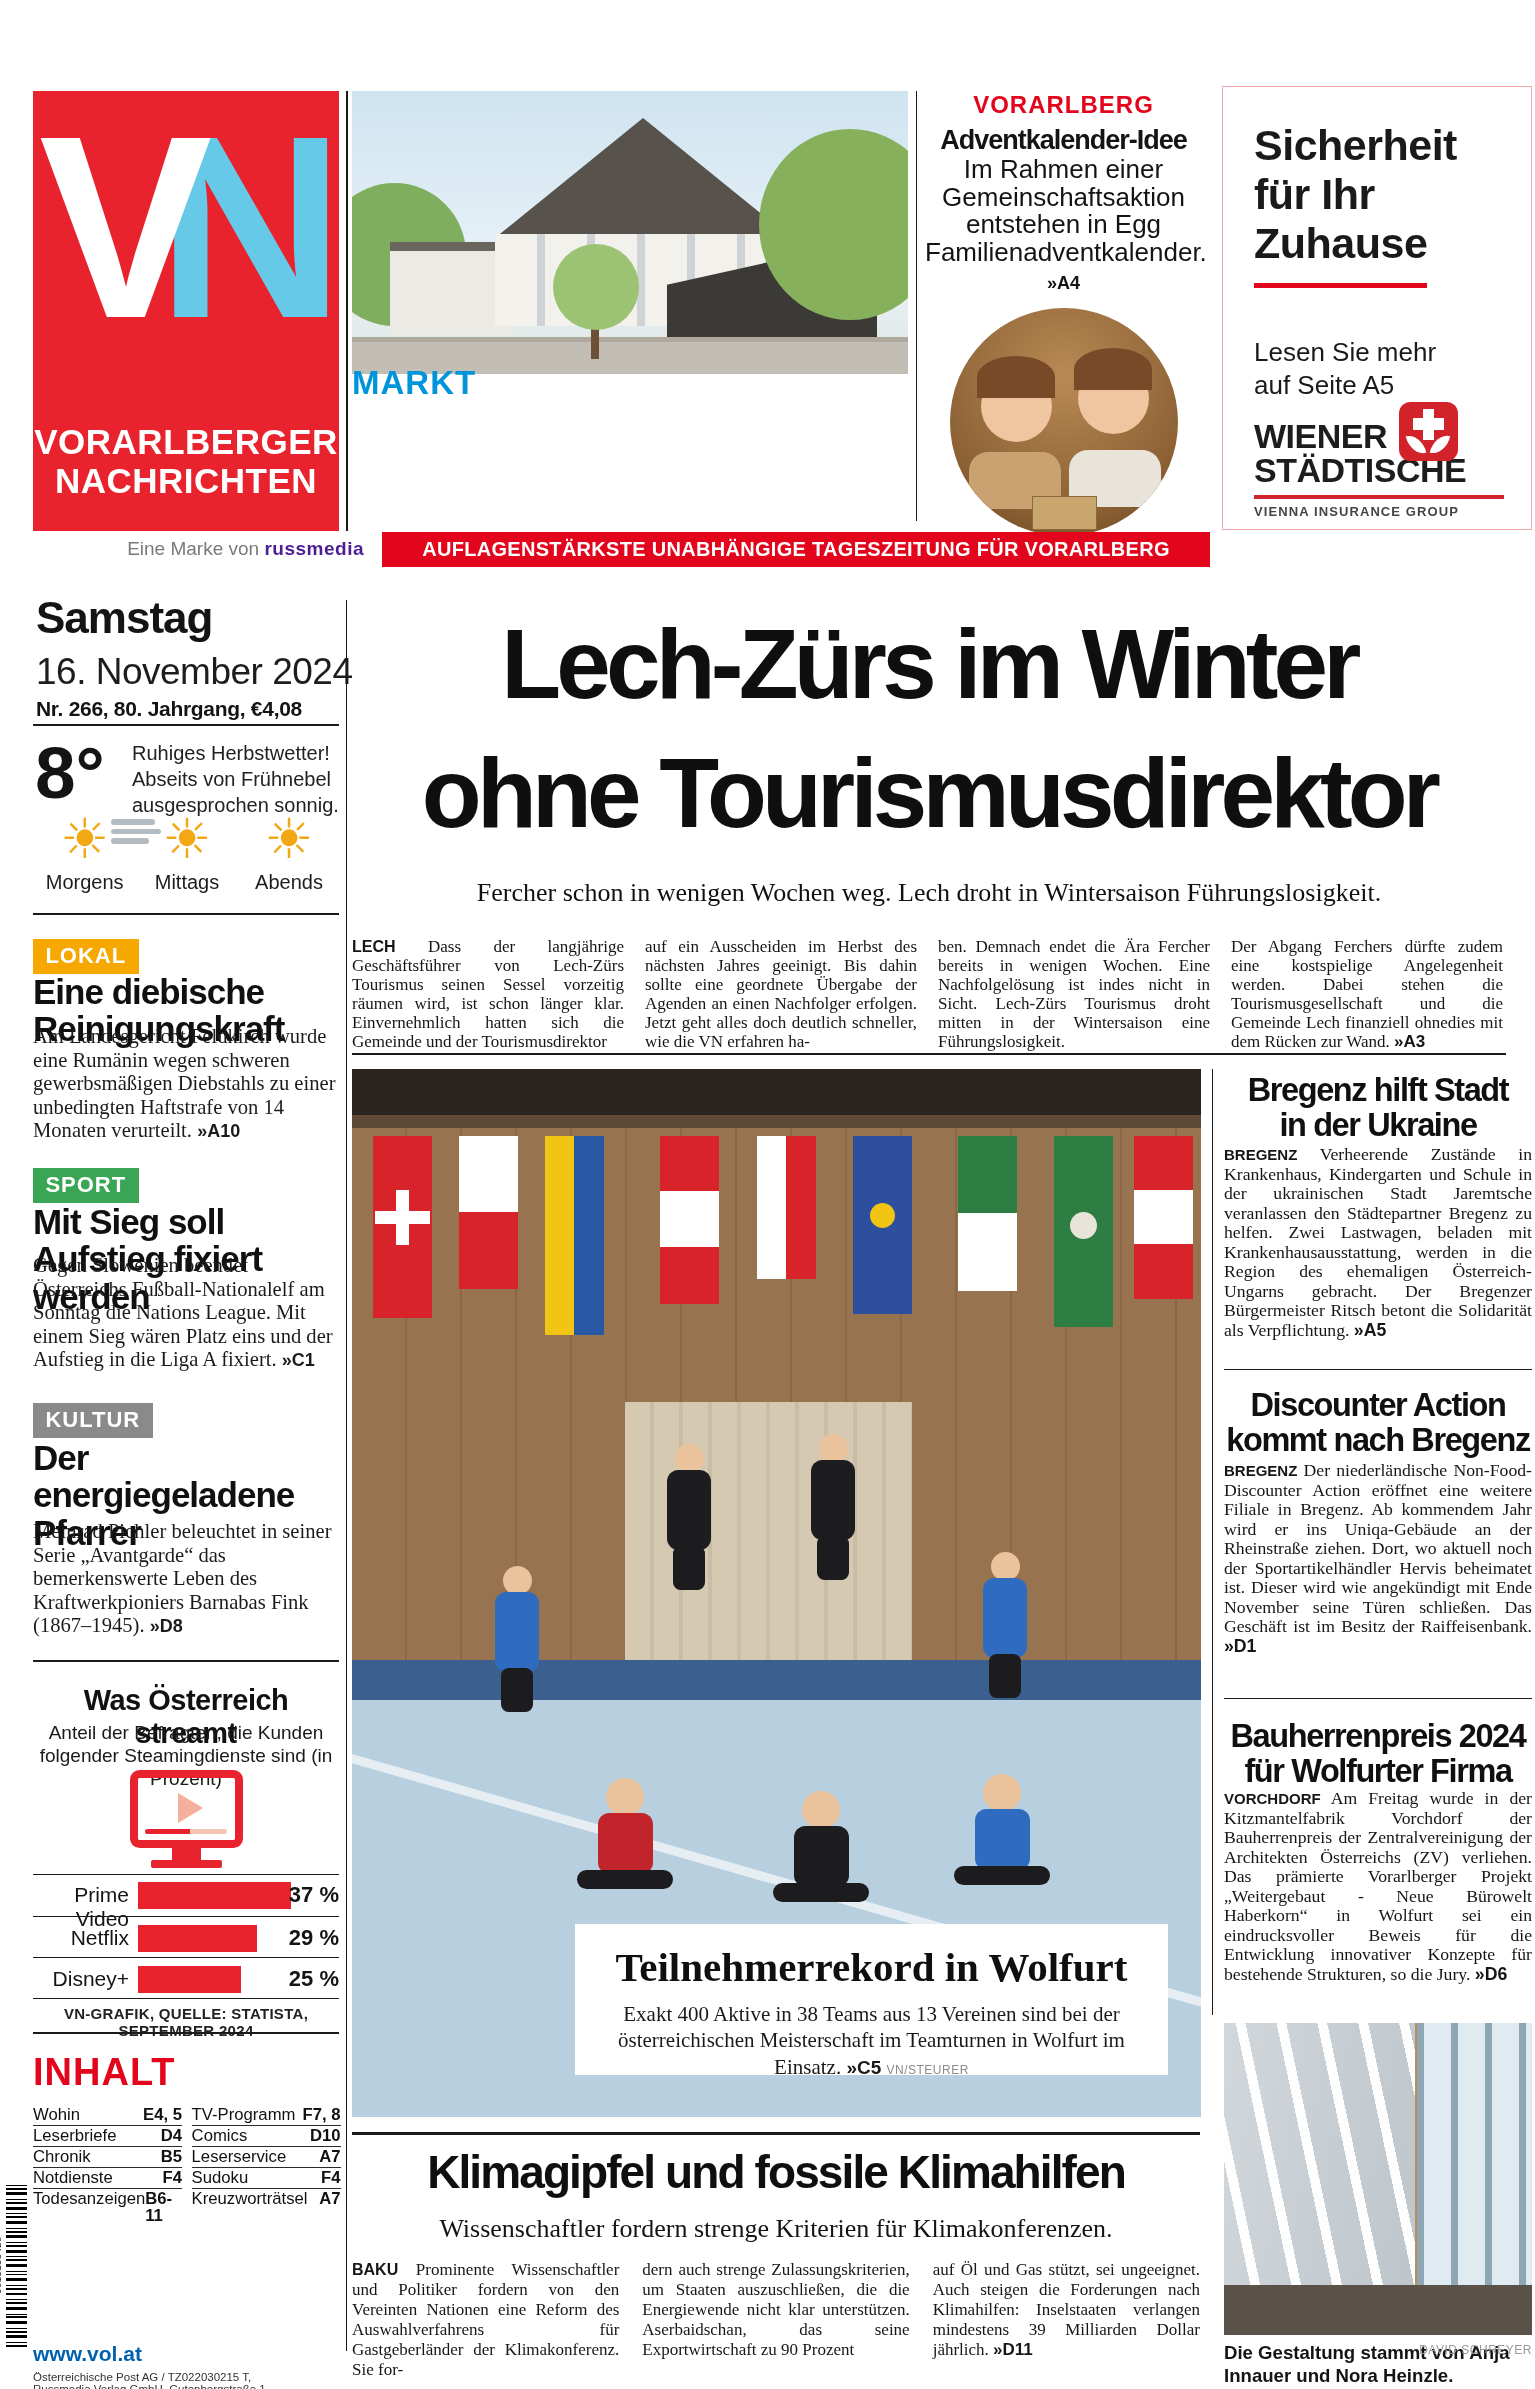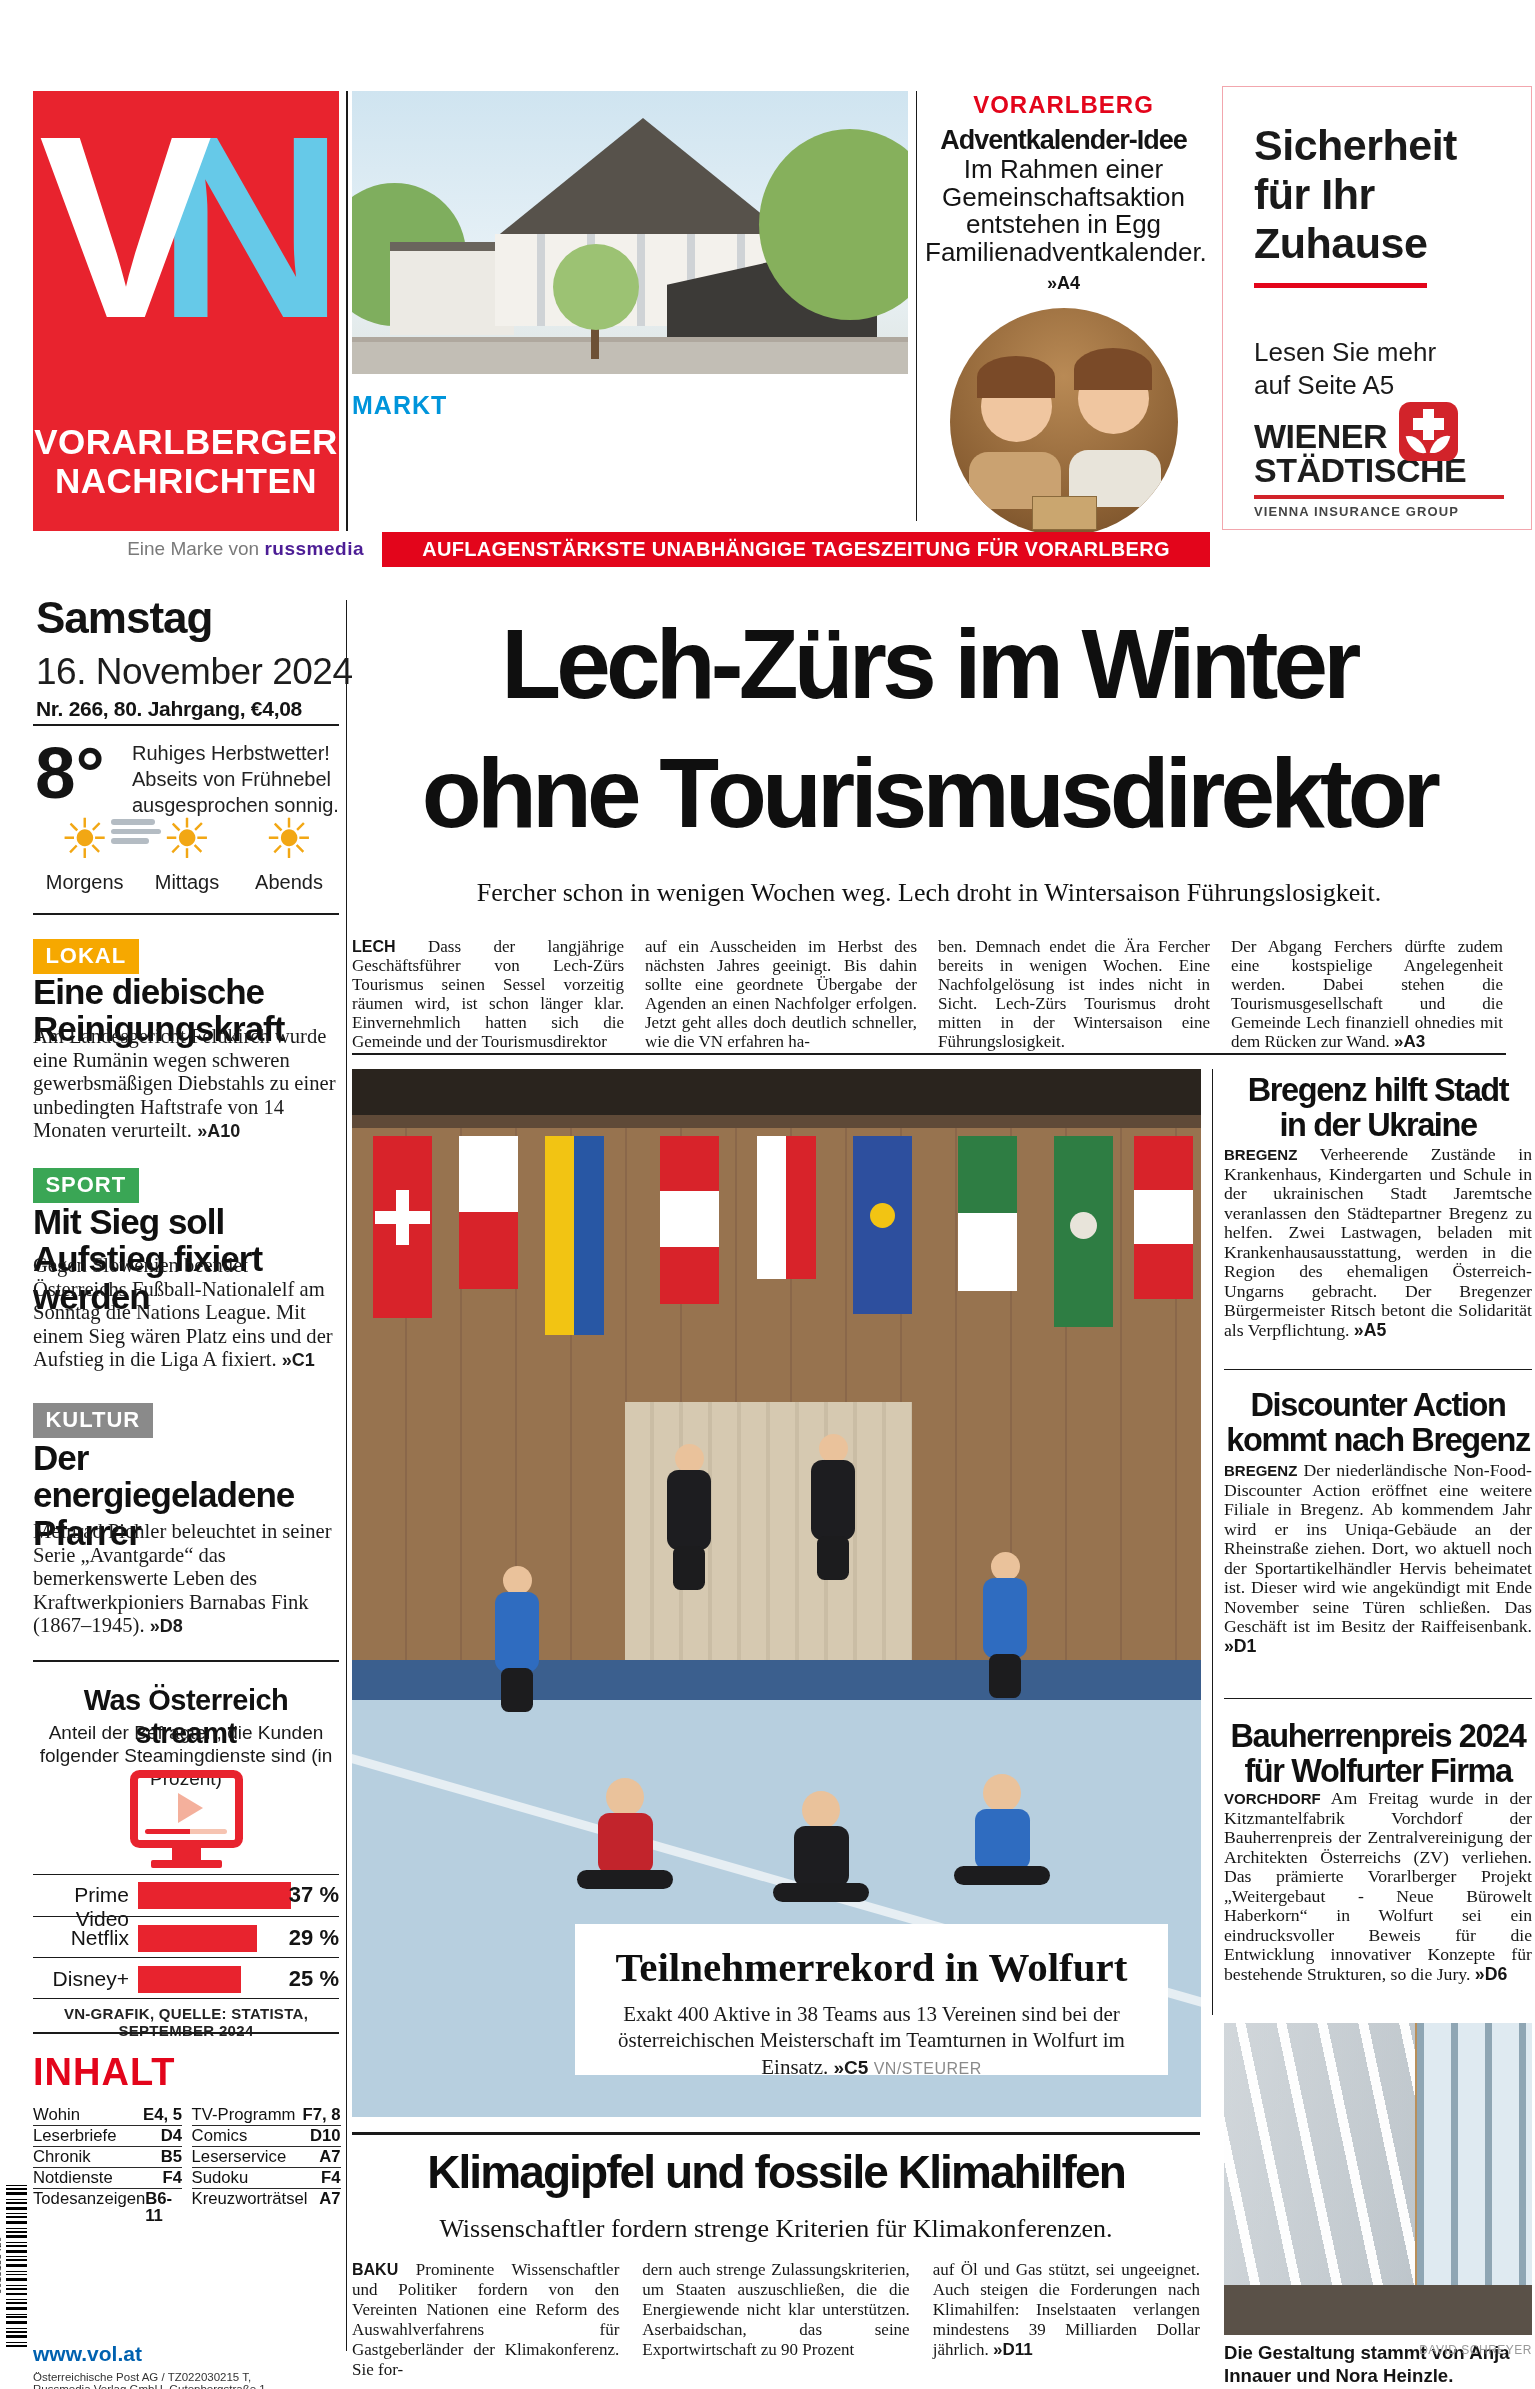--- a/index.html
+++ b/index.html
@@ -26,21 +26,21 @@
   .bk-roof{position:absolute;left:143px;top:27px;width:296px;height:120px;background:#57524b;clip-path:polygon(50% 0,100% 100%,0 100%);}
   .bk-wall{position:absolute;left:143px;top:143px;width:296px;height:92px;background:#f3f1ec;
     background-image:repeating-linear-gradient(90deg,transparent 0 42px,#cfd3d6 42px 50px);}
   .bk-wing{position:absolute;left:38px;top:151px;width:124px;height:84px;background:#eceae4;border-top:9.6px solid #6a655d;}
   .bk-annex{position:absolute;left:315px;top:168px;width:210px;height:92px;background:#3c3a37;clip-path:polygon(0 28%,55% 0,100% 18%,100% 100%,0 100%);}
   .bk-tree1{position:absolute;left:-29px;top:92px;width:143px;height:143px;border-radius:50%;background:#7fae5e;}
   .bk-tree2{position:absolute;right:-32.5px;top:38px;width:182px;height:191px;border-radius:50%;background:#86b05c;}
   .bk-tree3{position:absolute;left:201px;top:153px;width:86px;height:86px;border-radius:50%;background:#9cc273;}
   .bk-trunk{position:absolute;left:239px;top:220px;width:7.6px;height:48px;background:#6d5136;}
   .bk-ground{position:absolute;left:0;bottom:0;width:100%;height:32.5px;background:#c2beb5;border-top:5.7px solid #aFA89e;}
-  .markt-kicker{left:352px;top:391px;font-weight:700;font-size:25px;letter-spacing:1px;color:#0095db;}
+  .markt-kicker{left:352px;top:364px;font-weight:700;font-size:33px;letter-spacing:1px;color:#0095db;}
   .markt-text{left:352px;top:417px;width:556px;font-size:32.5px;line-height:1.1;color:#141414;}
   .markt-text .pref{font-size:20px;font-weight:700;}
   .advent{left:925px;top:91px;width:277px;text-align:center;}
   .adv-kicker{font-weight:700;font-size:24px;letter-spacing:1px;color:#e3051b;}
   .adv-title{font-weight:700;font-size:27px;letter-spacing:-1px;margin-top:5.7px;color:#141414;}
   .adv-text{font-size:26px;line-height:1.07;margin-top:3.8px;color:#141414;}
   .adv-text .pref{font-size:18px;font-weight:700;}
   .adv-circle{position:relative;margin:13.4px auto 0;width:228px;height:228px;border-radius:50%;overflow:hidden;
     background:radial-gradient(circle at 50% 30%,#b98a55,#8a5f33 70%,#6f4a26);}
   .kid{position:absolute;width:71px;height:71px;border-radius:50%;background:#f0c6a0;}
@@ -160,21 +160,21 @@
   .front .p-head{width:38px;height:38px;}
   .front .p-torso{width:55px;height:61px;}
   .front .p-legs{width:96px;height:19px;border-radius:9.6px;}
   .c-black{background:#1d1d20;}
   .c-red{background:#c2242c;}
   .c-blue{background:#2f6cc0;}
   .caption-box{position:absolute;left:223px;top:855px;width:593px;height:151px;background:#fff;text-align:center;box-sizing:border-box;padding-top:19px;}
   .cap-title{font-weight:700;font-size:41px;color:#0f0f0f;}
   .cap-text{margin:9.6px auto 0;width:535px;font-size:21px;line-height:1.27;color:#1a1a1a;}
   .cap-text .pref{font-size:19px;}
-  .cap-credit{font-family:"Liberation Sans",sans-serif;font-size:16px;color:#8a8a8a;letter-spacing:0.5px;}
+  .cap-credit{font-family:"Liberation Sans",sans-serif;font-size:12px;color:#8a8a8a;letter-spacing:0.5px;}
 
   
   .rc-title{position:absolute;left:1224px;width:308px;text-align:center;font-weight:700;font-size:32.5px;line-height:1.08;letter-spacing:-1.4px;color:#101010;}
   .rc-text{position:absolute;left:1224px;width:308px;font-size:17.7px;line-height:19.5px;text-align:justify;color:#161616;}
   .rc-text .dl{font-size:15px;}
   .rc-photo{left:1224px;top:2023px;width:308px;height:312px;overflow:hidden;
     background:linear-gradient(100deg,#eceff1 0%,#d3d9dd 55%,#b9c2c9 100%);}
   .office-beams{position:absolute;left:-38px;top:-19px;width:287px;height:363px;
     background:repeating-linear-gradient(78deg,rgba(255,255,255,.95) 0 9.6px,rgba(160,170,178,.35) 9.6px 40px);}
   .office-win{position:absolute;right:0;top:0;width:115px;height:100%;

